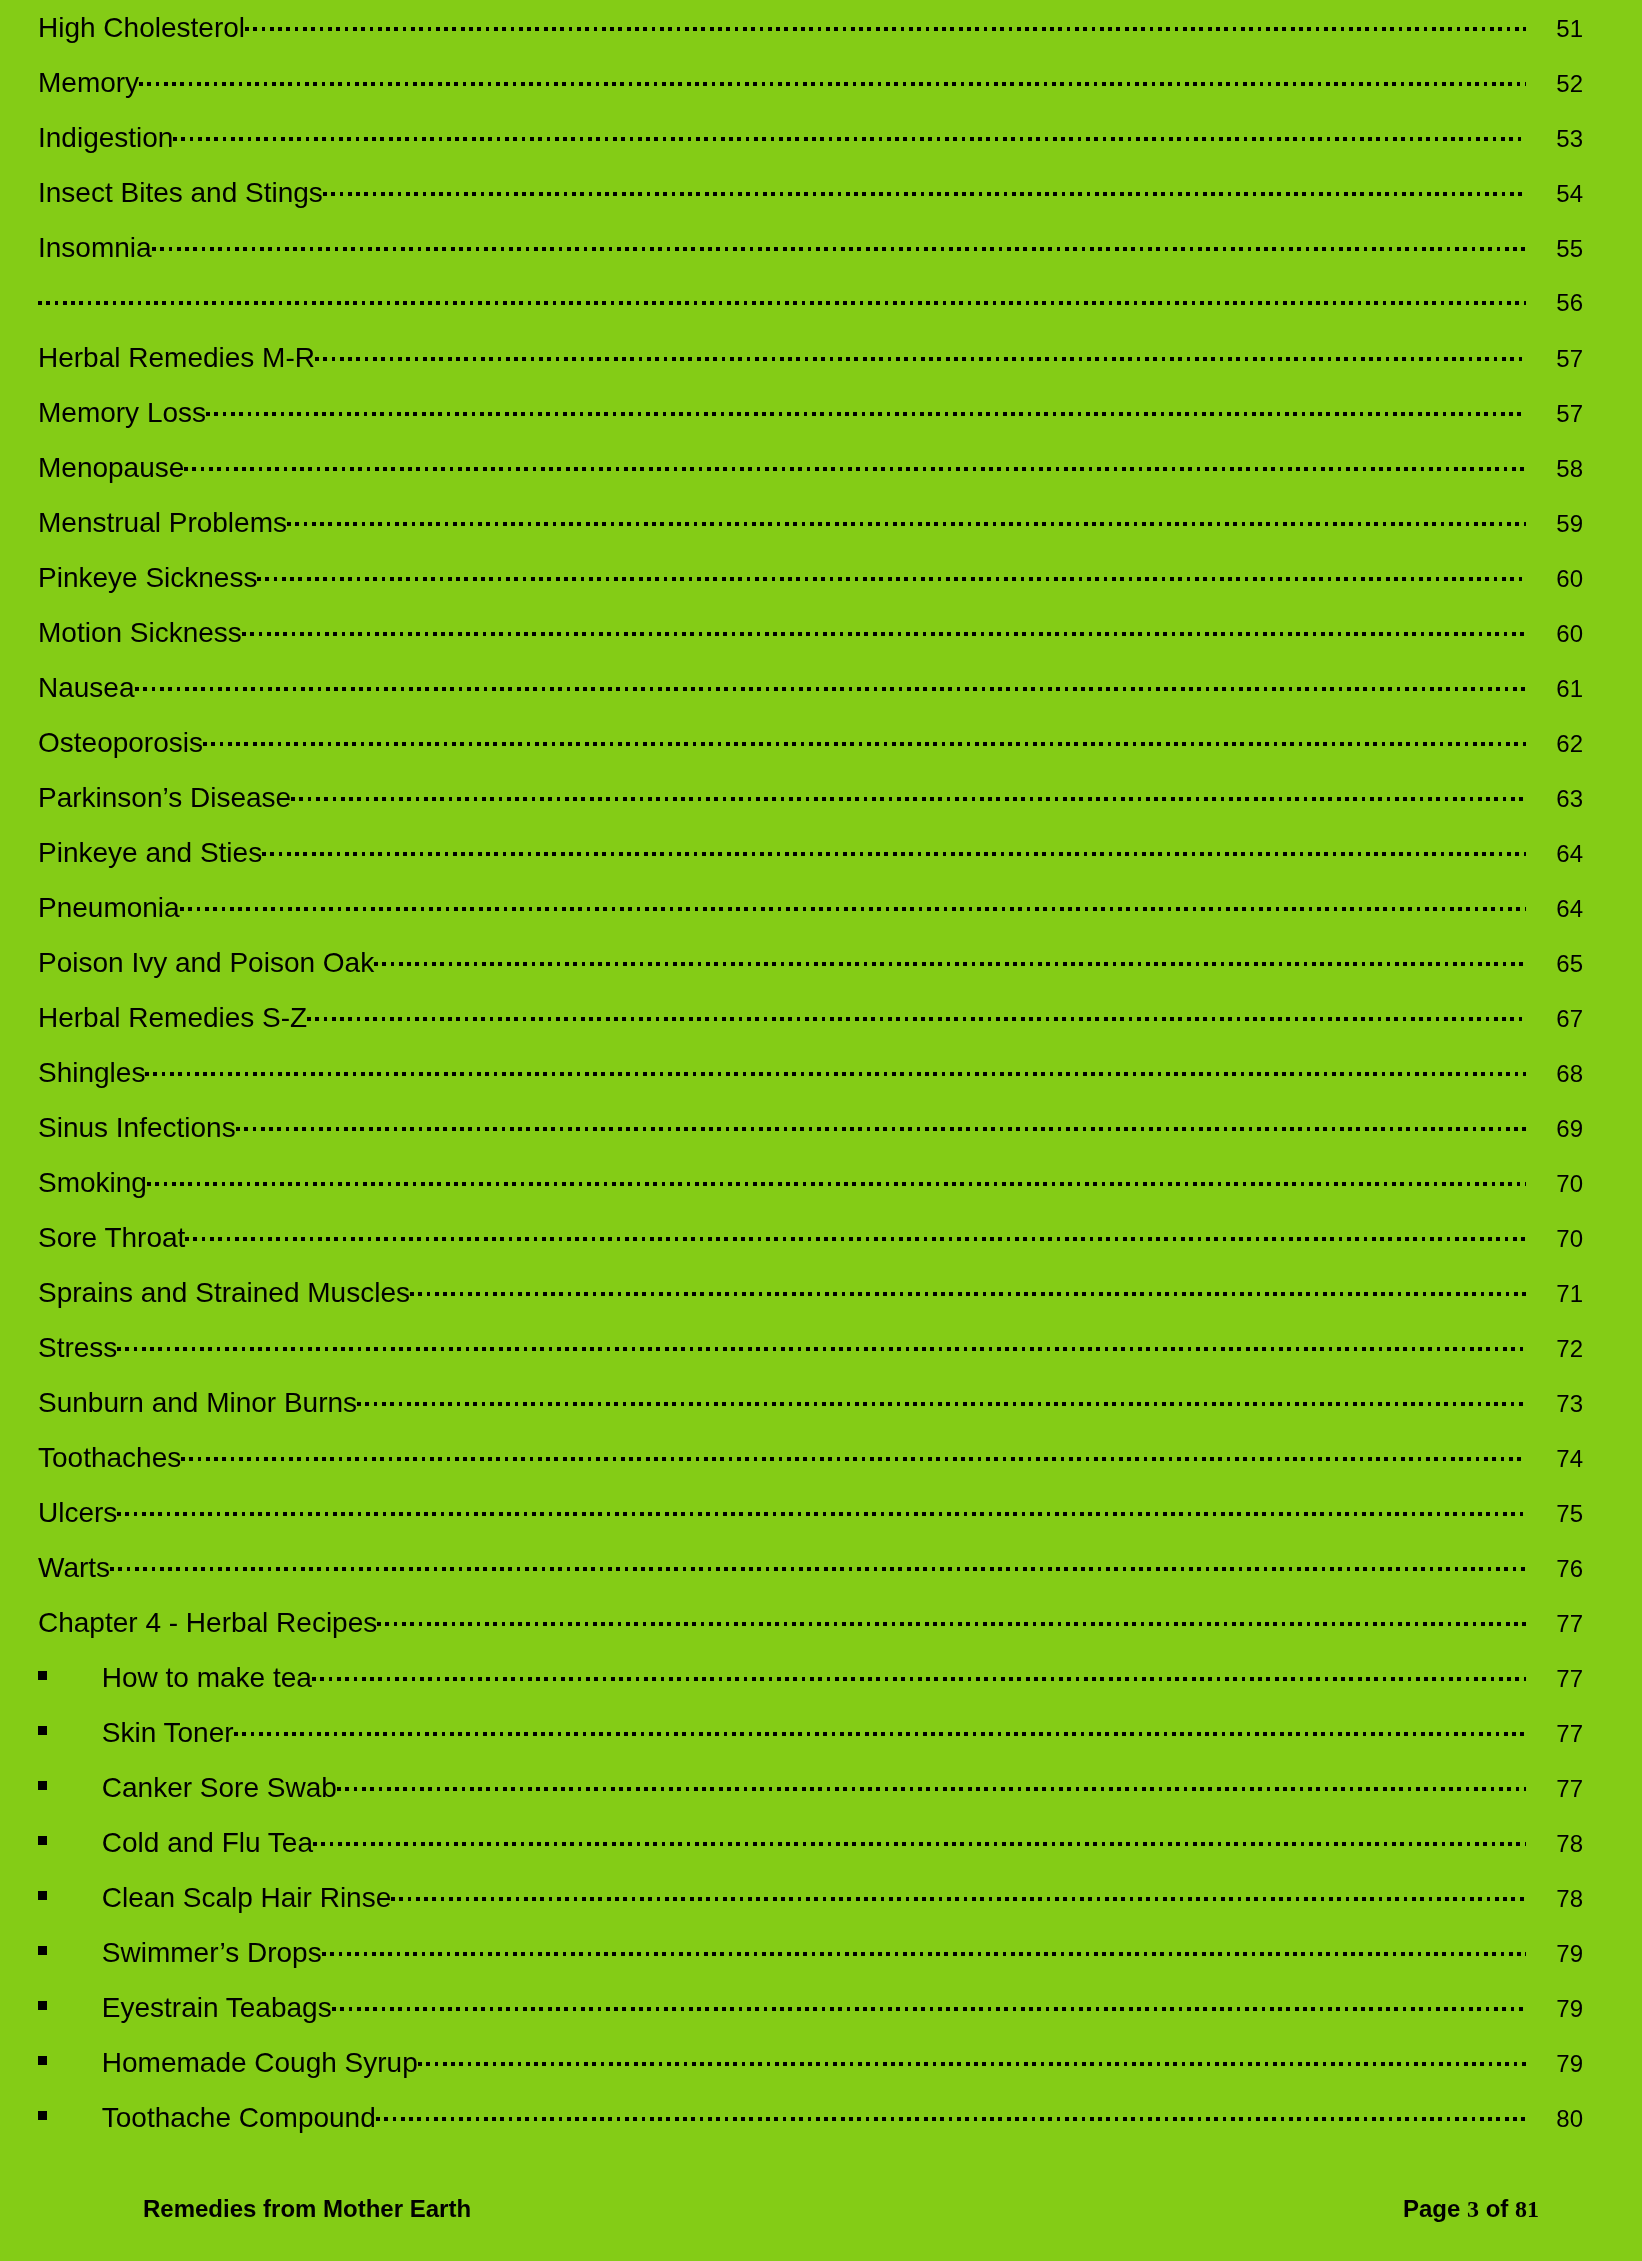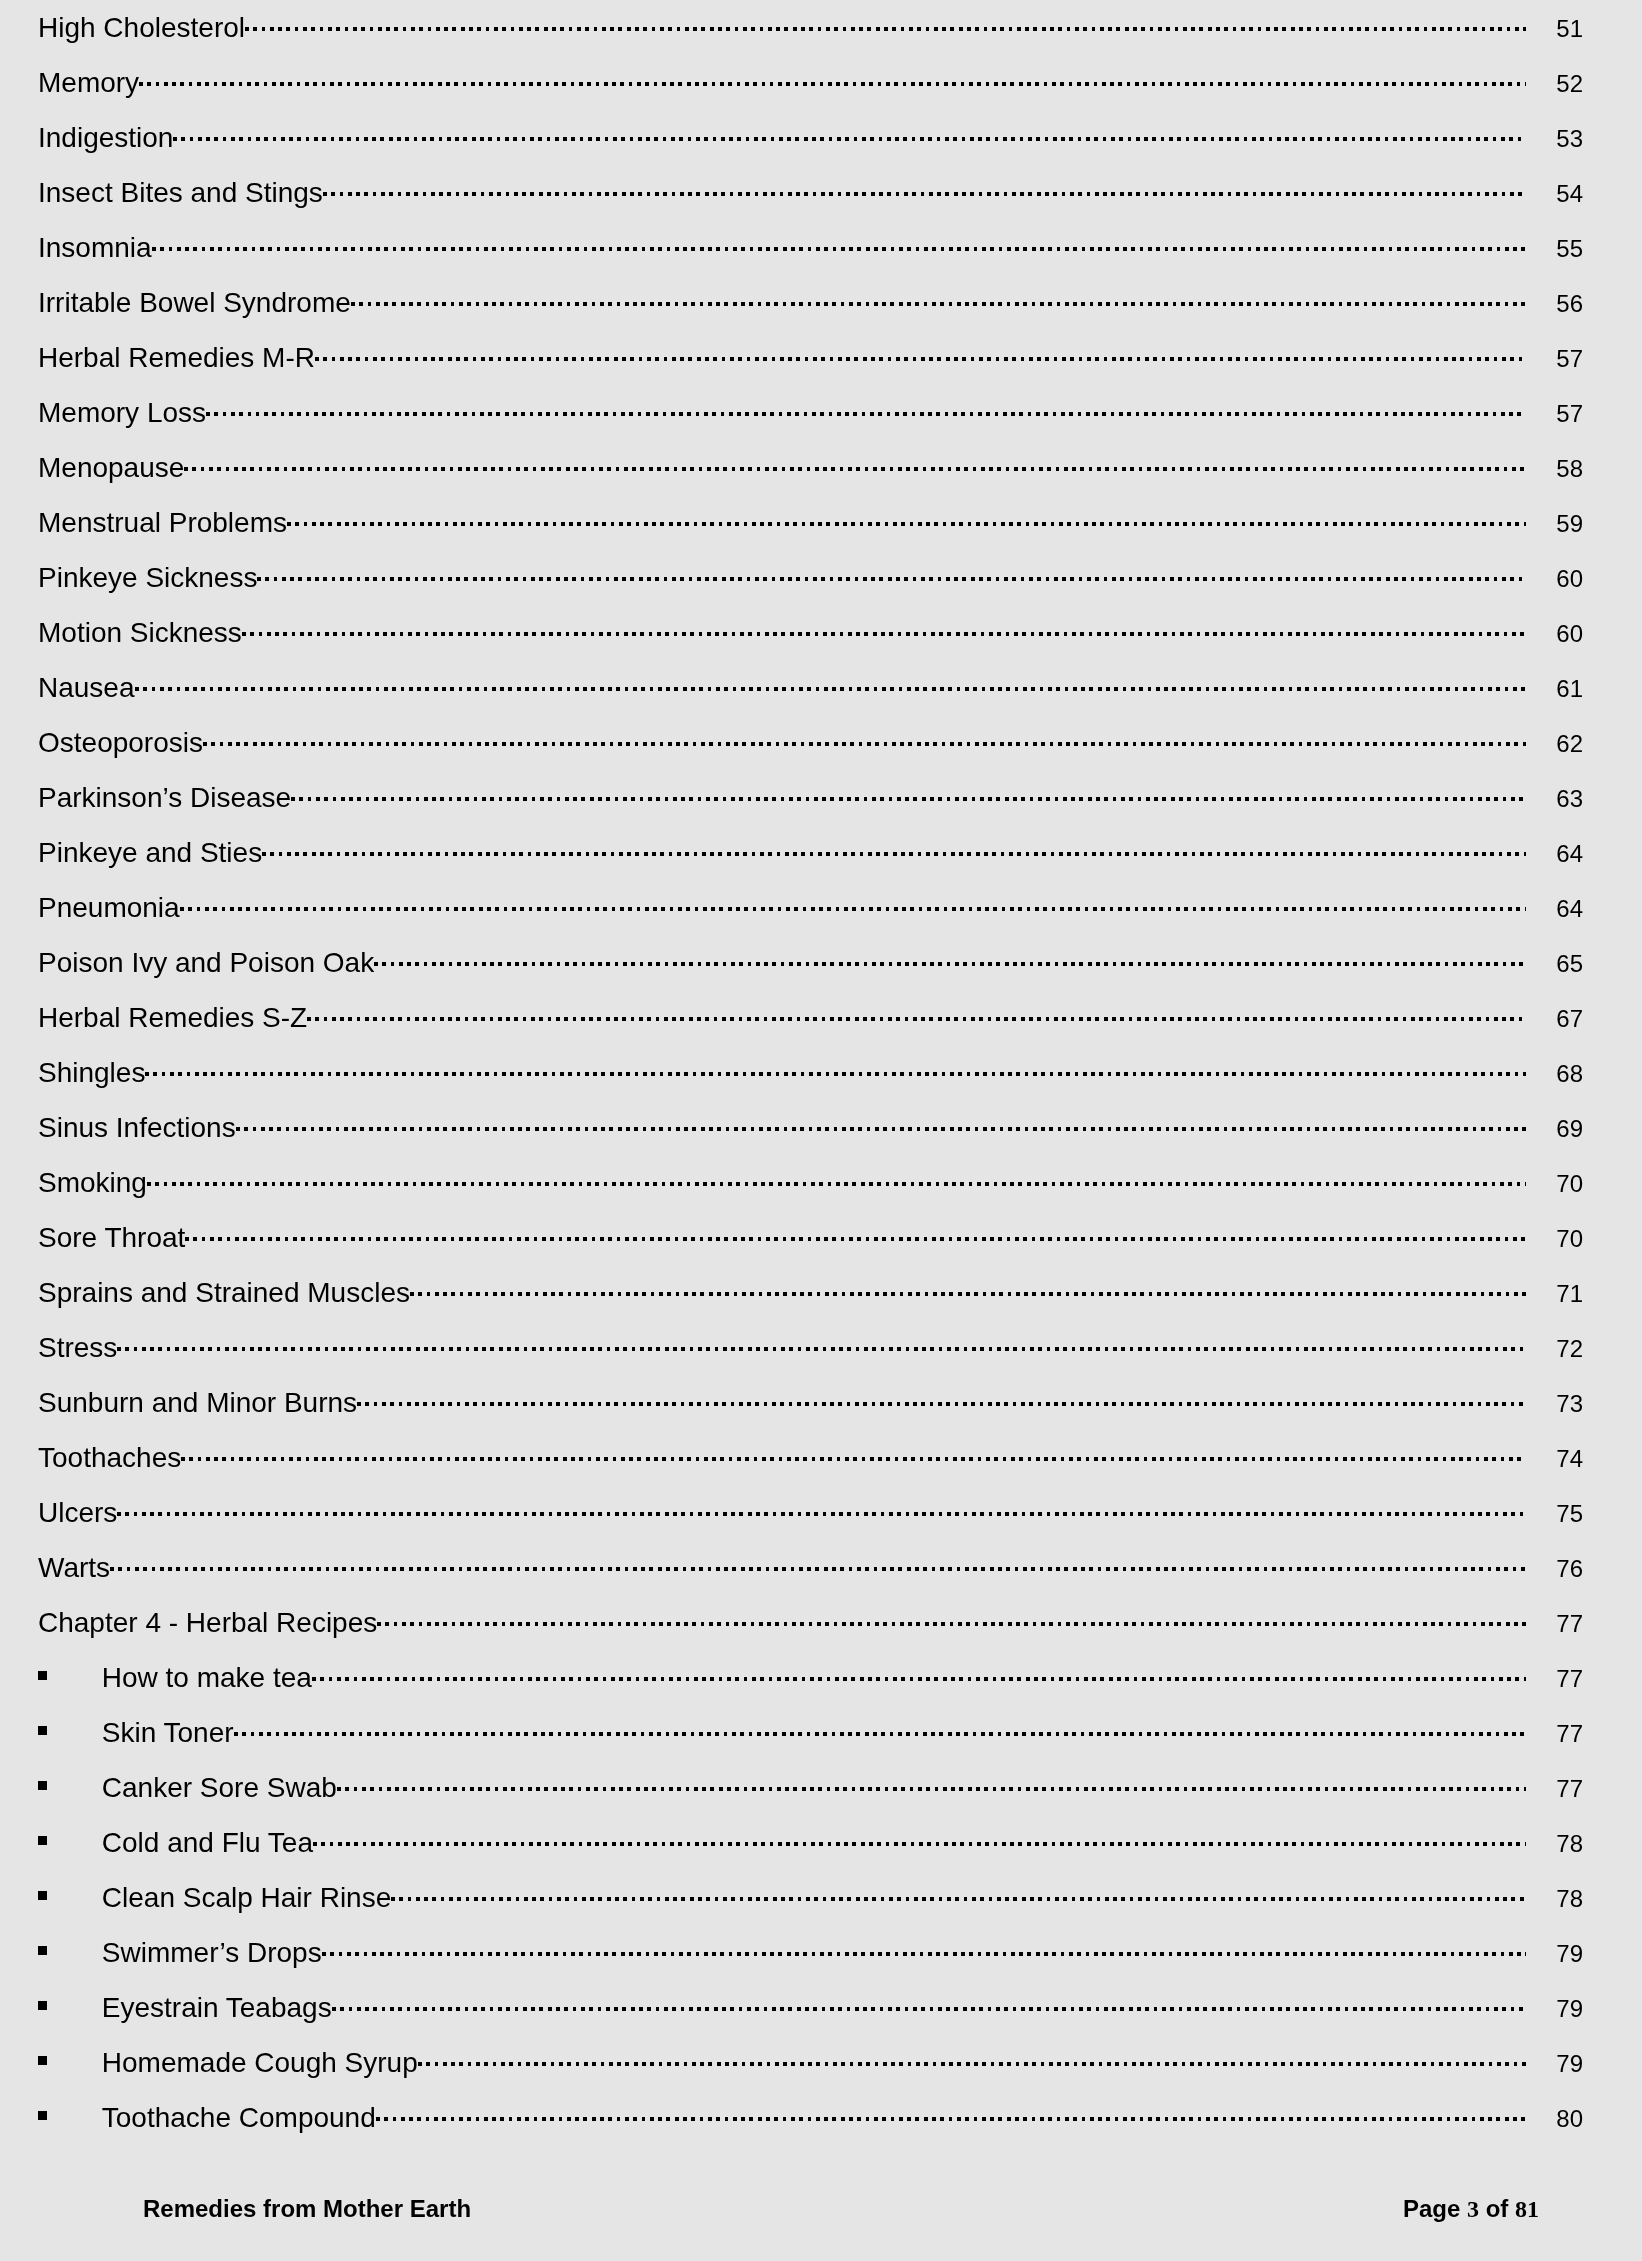--- a/index.html
+++ b/index.html
@@ -4,21 +4,21 @@
 <style>
   html, body {
     margin: 0;
     padding: 0;
     background: #ffffff;
   }
   .page {
     position: relative;
     width: 1642px;
     height: 2261px;
-    background: #e5e5e5;
+    background: #84cc16;
     font-family: "Liberation Sans", sans-serif;
     color: #000000;
     box-sizing: border-box;
     overflow: hidden;
   }
 
   .toc {
     position: absolute;
     left: 38px;
     top: 0px;
@@ -139,21 +139,20 @@
         <span class="toc-label">Insect Bites and Stings</span>
         <span class="leader"></span>
         <span class="toc-page">54</span>
       </div>
       <div class="toc-row level1">
         <span class="toc-label gap">Insomnia</span>
         <span class="leader"></span>
         <span class="toc-page">55</span>
       </div>
       <div class="toc-row level1">
-        <span class="toc-label gap">Irritable Bowel Syndrome</span>
         <span class="leader"></span>
         <span class="toc-page">56</span>
       </div>
       <div class="toc-row level1">
         <span class="toc-label">Herbal Remedies M-R</span>
         <span class="leader"></span>
         <span class="toc-page">57</span>
       </div>
       <div class="toc-row level1">
         <span class="toc-label gap">Memory Loss</span>

